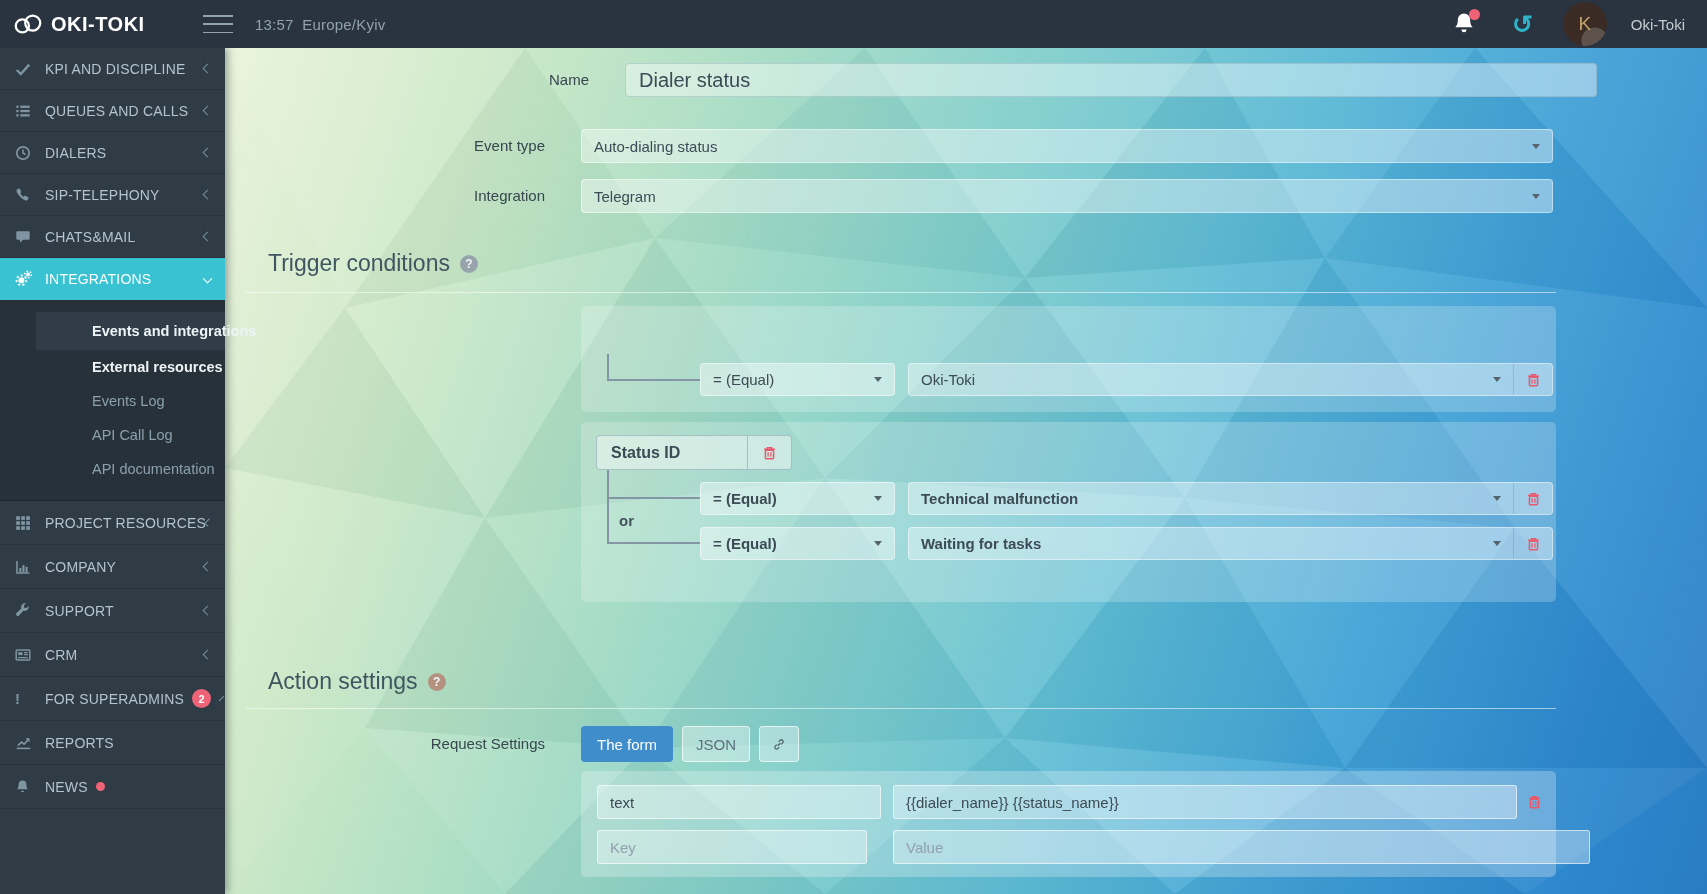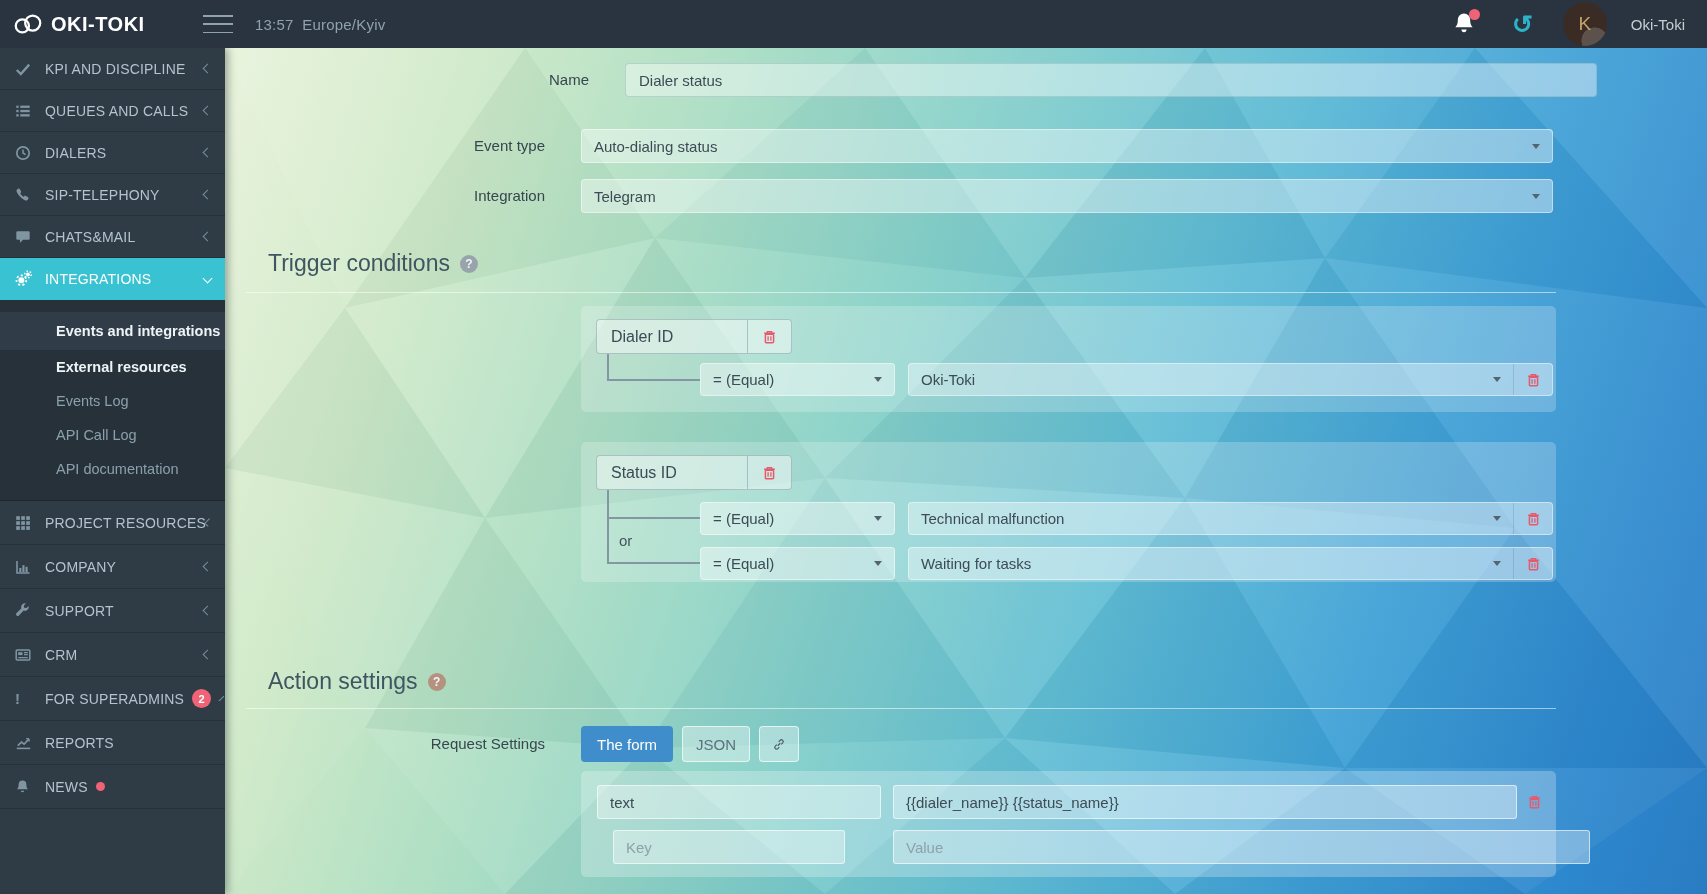--- a/index.html
+++ b/index.html
@@ -25,37 +25,37 @@
   .sidebar { position:absolute; left:0; top:48px; width:225px; height:846px; background:#2f3b45; z-index:20; box-shadow:3px 0 8px rgba(10,20,30,.35); }
   .si { height:42px; display:flex; align-items:center; padding:0 14px 0 15px; border-bottom:1px solid rgba(0,0,0,.16); color:#b3c3cf; cursor:pointer; }
   .si .ic { width:18px; height:16px; color:#7f95a2; flex:0 0 18px; display:flex; align-items:center; }
   .si .lbl { margin-left:12px; font-size:14px; letter-spacing:.2px; white-space:nowrap; }
   .si-lower { height:44px; }
   .chev { width:7px; height:7px; border-left:1.6px solid #73909e; border-bottom:1.6px solid #73909e; transform:rotate(45deg); margin-left:auto; }
   .chev-down { transform:rotate(-45deg); border-color:#fff; }
   .si.active { background:#39c2d1; color:#fff; border-bottom-color:#39c2d1; }
   .si.active .ic { color:#fff; }
   .submenu { background:#273139; padding:12px 0 14px 0; border-bottom:1px solid rgba(0,0,0,.2); }
-  .smi { height:34px; line-height:34px; padding-left:56px; font-size:14.5px; color:#8ba0ad; cursor:pointer; white-space:nowrap; }
+  .smi { height:34px; line-height:34px; padding-left:56px; font-size:14.5px; color:#8ba0ad; cursor:pointer; white-space:nowrap;margin-left:36px; }
   .smi.bold { color:#eef3f6; font-weight:bold; }
   .smi.current { background:#303d48; height:38px; line-height:38px; }
   .badge { margin-left:8px; min-width:19px; height:19px; border-radius:50%; background:#ee6476; color:#fff; font-size:11px; font-weight:bold; display:inline-flex; align-items:center; justify-content:center; }
   .newsdot { margin-left:8px; width:9px; height:9px; border-radius:50%; background:#ee6476; display:inline-block; }
   .excl { font-size:15px; font-weight:bold; color:#7f95a2; width:18px; }
 
   
   .content { position:absolute; left:225px; top:48px; width:1482px; height:846px; overflow:hidden;
     background:
       linear-gradient(108deg,#e8f3da 0%,#cfe9c8 14%,#abdec4 29%,#85d0c9 44%,#60bdd4 60%,#41a2d6 76%,#2d87cd 92%,#2a7cc2 100%);
   }
   .mesh { position:absolute; left:0; top:0; width:100%; height:100%; }
   .frow { position:absolute; left:0; width:1482px; height:34px; }
   .flabel { position:absolute; left:0; top:0; width:320px; text-align:right; font-size:15px; color:#37464f; line-height:34px; }
   .ffield { position:absolute; left:356px; top:0; width:972px; height:34px; }
-  input.tx { width:100%; height:100%; background:rgba(255,255,255,.42); border:1px solid rgba(130,160,170,.38); border-radius:4px; padding:0 13px; font-size:15px; color:#3c4b55; font-family:"Liberation Sans",sans-serif; outline:none; }
+  input.tx { width:100%; height:100%; background:rgba(255,255,255,.42); border:1px solid rgba(130,160,170,.38); border-radius:4px; padding:0 13px; font-size:20px; color:#3c4b55; font-family:"Liberation Sans",sans-serif; outline:none; }
   input.tx::placeholder { color:#94a3ae; }
   .select { background:rgba(255,255,255,.40); border:1px solid rgba(255,255,255,.45); border-radius:4px; height:100%; display:flex; align-items:center; padding:0 12px; font-size:15px; color:#3c4b55; cursor:pointer; }
   .select .val { flex:1 1 auto; white-space:nowrap; overflow:hidden; }
   .caret { width:0; height:0; border-left:4.5px solid transparent; border-right:4.5px solid transparent; border-top:5.5px solid #55636d; flex:0 0 auto; }
   .heading { position:absolute; font-size:23px; color:#3f5560; display:flex; align-items:center; }
   .help { width:18px; height:18px; border-radius:50%; background:#97a4ab; color:#f2f5f6; font-size:12px; font-weight:bold; display:inline-flex; align-items:center; justify-content:center; margin-left:10px; cursor:pointer; }
   .help.tan { background:#b4927f; }
   .hr { position:absolute; left:21px; width:1310px; height:1px; background:rgba(255,255,255,.55); }
 
   .card { position:absolute; left:356px; width:975px; background:rgba(255,255,255,.22); border-radius:5px; }
@@ -345,31 +345,20 @@
       </div>
     </div>
 
     <div class="heading" style="left:43px; top:202px;">
       <span>Trigger conditions</span>
       <span class="help">?</span>
     </div>
     <div class="hr" style="top:244px;"></div>
 
     <div class="card" style="top:258px; height:106px;">
-      <div class="pill">
-        <span class="pl">Dialer ID</span>
-        <span class="trashcell">
-          <svg width="13" height="14" viewBox="0 0 12 13">
-              <path d="M1 3h10" stroke="currentColor" stroke-width="1.4" fill="none"></path>
-              <path d="M4 3V1.6h4V3" stroke="currentColor" stroke-width="1.3" fill="none"></path>
-              <rect x="2.2" y="3.9" width="7.6" height="8" rx="1" fill="none" stroke="currentColor" stroke-width="1.4"></rect>
-              <path d="M4.7 5.8v4.2M7.3 5.8v4.2" stroke="currentColor" stroke-width="1.2" fill="none"></path>
-            </svg>
-        </span>
-      </div>
       <div class="conn" style="left:26px; top:48px; width:2px; height:27px;"></div>
       <div class="conn" style="left:26px; top:73px; width:93px; height:2px;"></div>
       <div class="cond-op" style="top:57px;">
         <div class="select" style="height:33px;">
           <span class="val">= (Equal)</span>
           <span class="caret"></span>
         </div>
       </div>
       <div class="cond-val" style="top:57px;">
         <div class="select val-select" style="height:33px;">
@@ -381,21 +370,21 @@
                 <path d="M1 3h10" stroke="currentColor" stroke-width="1.4" fill="none"></path>
                 <path d="M4 3V1.6h4V3" stroke="currentColor" stroke-width="1.3" fill="none"></path>
                 <rect x="2.2" y="3.9" width="7.6" height="8" rx="1" fill="none" stroke="currentColor" stroke-width="1.4"></rect>
                 <path d="M4.7 5.8v4.2M7.3 5.8v4.2" stroke="currentColor" stroke-width="1.2" fill="none"></path>
               </svg>
           </span>
         </div>
       </div>
     </div>
 
-    <div class="card" style="top:394px; height:140px;">
+    <div class="card" style="top:374px; height:180px;font-weight:bold;">
       <div class="pill">
         <span class="pl">Status ID</span>
         <span class="trashcell">
           <svg width="13" height="14" viewBox="0 0 12 13">
               <path d="M1 3h10" stroke="currentColor" stroke-width="1.4" fill="none"></path>
               <path d="M4 3V1.6h4V3" stroke="currentColor" stroke-width="1.3" fill="none"></path>
               <rect x="2.2" y="3.9" width="7.6" height="8" rx="1" fill="none" stroke="currentColor" stroke-width="1.4"></rect>
               <path d="M4.7 5.8v4.2M7.3 5.8v4.2" stroke="currentColor" stroke-width="1.2" fill="none"></path>
             </svg>
         </span>
@@ -481,21 +470,21 @@
         <input type="text" value="{{dialer_name}} {{status_name}}" style="">
       </div>
       <span class="row-trash" style="left:940px; top:14px;">
         <svg width="13" height="14" viewBox="0 0 12 13">
             <path d="M1 3h10" stroke="currentColor" stroke-width="1.4" fill="none"></path>
             <path d="M4 3V1.6h4V3" stroke="currentColor" stroke-width="1.3" fill="none"></path>
             <rect x="2.2" y="3.9" width="7.6" height="8" rx="1" fill="none" stroke="currentColor" stroke-width="1.4"></rect>
             <path d="M4.7 5.8v4.2M7.3 5.8v4.2" stroke="currentColor" stroke-width="1.2" fill="none"></path>
           </svg>
       </span>
-      <div class="p-input" style="left:32px; top:59px; width:232px;">
+      <div class="p-input" style="left:16px; top:59px; width:270px;">
         <input type="text" placeholder="Key" style="">
       </div>
       <div class="p-input" style="left:312px; top:59px; width:697px;">
         <input type="text" placeholder="Value" style="">
       </div>
     </div>
 
   </div>
 </div>
 

